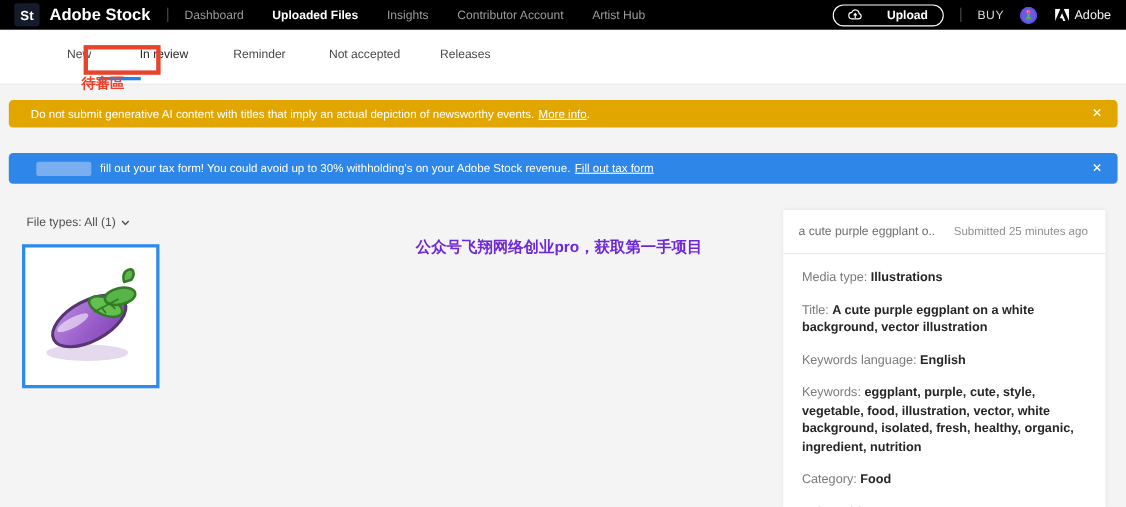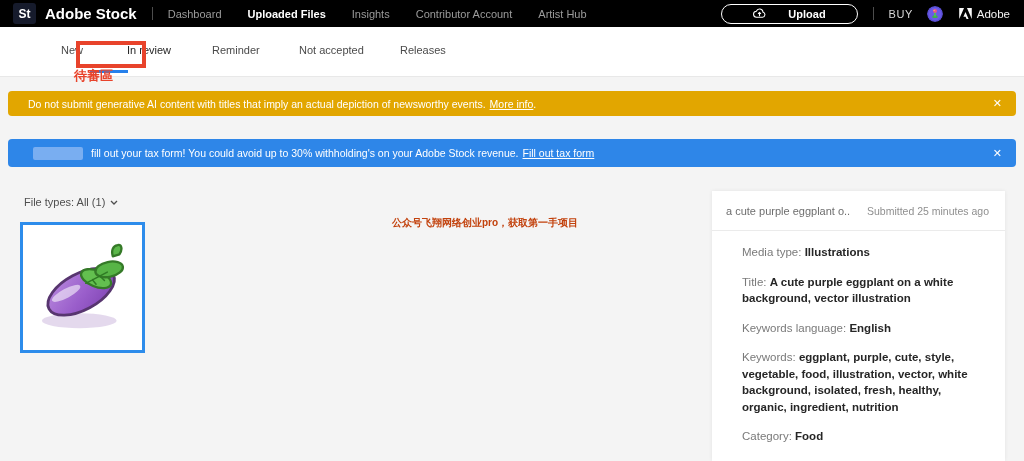--- a/index.html
+++ b/index.html
@@ -18,21 +18,21 @@
     background:#161b2c;color:#fff;font-size:12px;font-weight:bold;
     display:flex;align-items:center;justify-content:center;flex:0 0 auto;
   }
   .brand{font-size:15px;font-weight:bold;margin-left:9px;white-space:nowrap;}
   .vdiv{width:1px;height:13px;background:#4d4d4d;margin:0 15px;flex:0 0 auto;}
   .topnav{display:flex;align-items:center;gap:26px;}
   .topnav .nav-item{font-size:11px;color:#9b9b9b;cursor:pointer;white-space:nowrap;}
   .topnav .nav-item.active{color:#fff;font-weight:bold;}
   .top-spacer{flex:1;}
   .upload-btn{
-    display:flex;align-items:center;gap:22px;height:20px;padding:0 31px;
+    display:flex;align-items:center;gap:22px;height:20px;padding:0 13px;
     border:1.5px solid #fff;border-radius:11px;background:transparent;color:#fff;
     font-size:11px;font-weight:bold;font-family:inherit;cursor:pointer;flex:0 0 auto;
   }
   .buy{font-size:11px;color:#d9d9d9;letter-spacing:.5px;cursor:pointer;}
   .avatar{width:16px;height:16px;border-radius:50%;margin:0 16px 0 14px;cursor:pointer;flex:0 0 auto;overflow:hidden;}
   .adobe-logo{display:flex;align-items:center;gap:5px;margin-right:14px;font-size:11.5px;font-weight:normal;color:#f2f2f2;cursor:pointer;}
   
   .tabbar{
     position:absolute;top:27px;left:0;width:1024px;height:49px;background:#fff;
     border-bottom:1px solid #e8e8e8;z-index:4;
@@ -62,33 +62,33 @@
   .filetypes{
     position:absolute;left:24px;top:196px;font-size:11px;color:#4f4f4f;
     display:flex;align-items:center;gap:5px;cursor:pointer;z-index:2;
   }
   .thumb{
     position:absolute;left:20px;top:222px;width:125px;height:131px;box-sizing:border-box;
     border:3px solid #2d8ceb;background:#fff;cursor:pointer;z-index:2;
     display:flex;align-items:center;justify-content:center;
   }
   .watermark{
-    position:absolute;left:392px;top:216px;font-size:10px;font-weight:bold;
-    color:#c2410c;white-space:nowrap;z-index:3;
+    position:absolute;left:378px;top:216px;font-size:14px;font-weight:bold;
+    color:#6d28d9;white-space:nowrap;z-index:3;
   }
   
   .panel{
     position:absolute;left:712px;top:191px;width:293px;height:270px;background:#fff;
     box-sizing:border-box;padding:14px 16px 0 14px;box-shadow:0 0 4px rgba(0,0,0,.07);z-index:2;
   }
   .panel-head{display:flex;justify-content:space-between;align-items:baseline;}
   .panel-title{font-size:11px;color:#6e6e6e;}
   .panel-submitted{font-size:10.5px;color:#8f8f8f;}
   .panel-divider{border:none;border-top:1px solid #ebebeb;margin:13px -16px 0 -14px;}
-  .detail-row{margin:13px 0 0 16px;font-size:11.5px;line-height:16.5px;}
+  .detail-row{margin:13px 0 0 3px;font-size:11.5px;line-height:16.5px;}
   .detail-row .lbl{color:#7a7a7a;}
   .detail-row .val{color:#262626;font-weight:bold;}
 </style>
 </head>
 <body>
 
 <div class="screen">
 
   <header class="topbar">
     <div class="logo-box">St</div>

